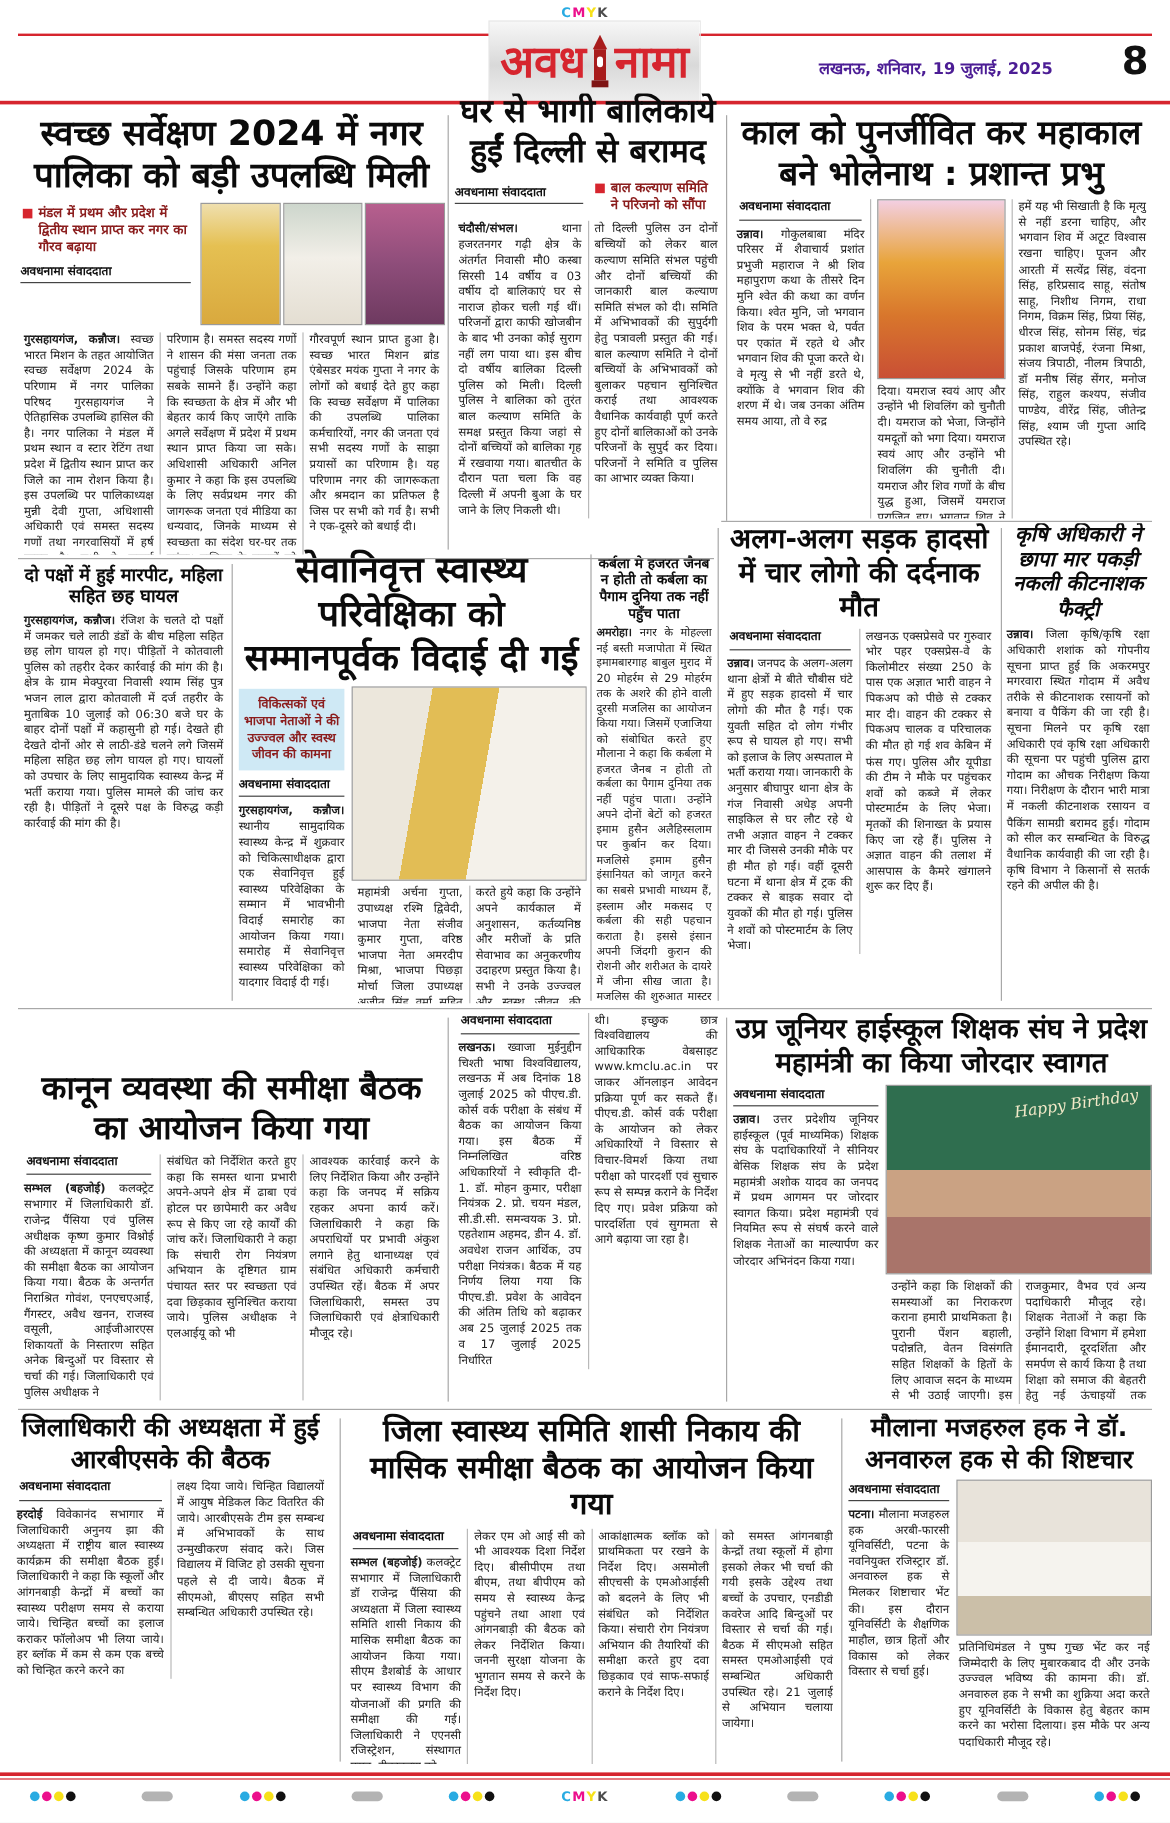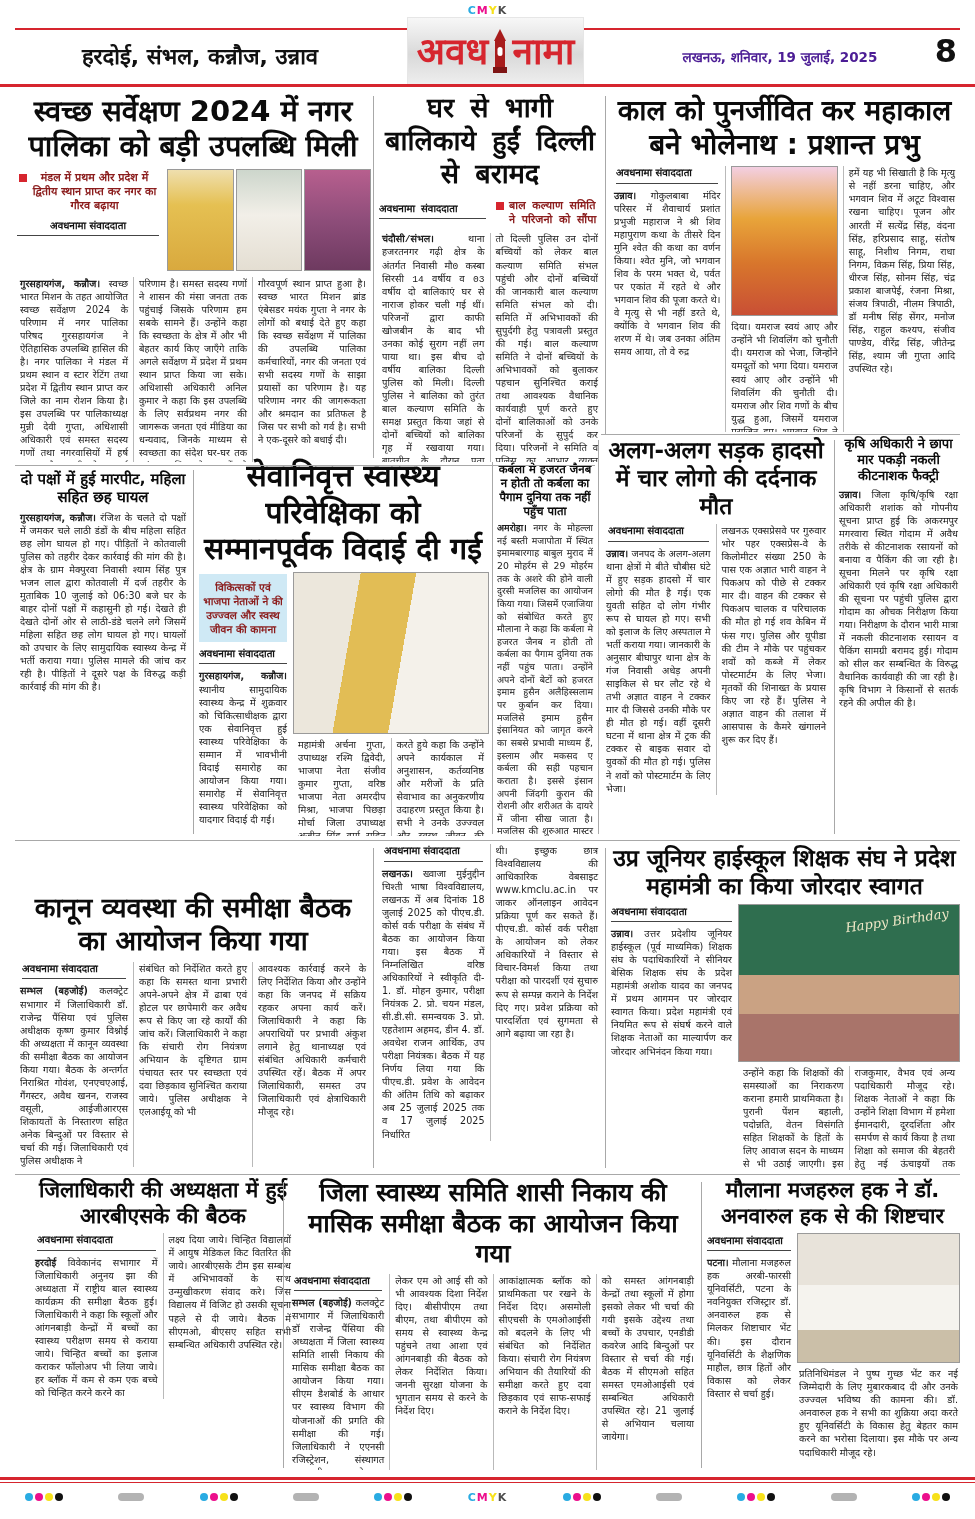--- a/index.html
+++ b/index.html
@@ -59,38 +59,37 @@
 </head>
 <body>
 
 <div id="page">
 
   <div id="cmyk-top" class="cmyk-label">
     <span class="cl-c">C</span><span class="cl-m">M</span><span class="cl-y">Y</span><span class="cl-k">K</span>
   </div>
 
   <div class="redline" style="top:28px;left:15px;right:15px;height:2px;"></div>
-  <div id="mast-cities">हरदोई,  संभल, कन्नौज, उन्नाव</div>
   <div id="logo-box">
     <span class="logo-word">अवध</span>
     <svg width="20" height="44" viewBox="0 0 20 44">
       <polygon points="10,0 16,12 4,12" fill="#a81c1c"></polygon>
       <rect x="5" y="12" width="10" height="26" fill="#a81c1c"></rect>
       <rect x="7.5" y="18" width="5" height="9" rx="2.5" fill="#ffffff"></rect>
       <rect x="3" y="38" width="14" height="6" fill="#7e1414"></rect>
     </svg>
     <span class="logo-word">नामा</span>
   </div>
   <div id="mast-date">लखनऊ, शनिवार, 19 जुलाई, 2025</div>
   <div id="page-number">8</div>
   <div class="redline" style="top:84px;left:0;right:0;height:3px;"></div>
 
   <div class="article" style="left:15px;top:94px;width:356px;height:368px;">
     <div class="hl" style="font-size:29px;">स्वच्छ सर्वेक्षण 2024 में नगर पालिका को बड़ी उपलब्धि मिली</div>
-    <div style="display:flex;gap:6px;text-align:center;">
+    <div style="display:flex;gap:6px;">
       <div style="flex:0 0 146px;">
         <div class="subhead">
           <span class="bullet"></span>
           <span>मंडल में प्रथम और प्रदेश में द्वितीय स्थान प्राप्त कर नगर का गौरव बढ़ाया</span>
         </div>
         <div class="byline">अवधनामा संवाददाता</div>
         <div class="brule"></div>
       </div>
       <div style="flex:1;display:flex;gap:2px;height:102px;">
         <div class="ph p-woman" style="flex:1;"></div>
@@ -101,21 +100,21 @@
     <div class="cols" style="margin-top:6px;">
       <div class="col">
         <span class="dl">गुरसहायगंज, कन्नौज।</span>
         <span>स्वच्छ भारत मिशन के तहत आयोजित स्वच्छ सर्वेक्षण 2024 के परिणाम में नगर पालिका परिषद गुरसहायगंज ने ऐतिहासिक उपलब्धि हासिल की है। नगर पालिका ने मंडल में प्रथम स्थान व स्टार रेटिंग तथा प्रदेश में द्वितीय स्थान प्राप्त कर जिले का नाम रोशन किया है। इस उपलब्धि पर पालिकाध्यक्ष मुन्नी देवी गुप्ता, अधिशासी अधिकारी एवं समस्त सदस्य गणों तथा नगरवासियों में हर्ष व्याप्त है। सभी ने सफाई कर्मियों, पालिका कर्मियों एवं नगरवासियों के संयुक्त प्रयासों की सराहनीय प्रतिक्रिया से आज यह गौरवपूर्ण स्थान प्राप्त हुआ है।</span>
       </div>
       <div class="col">परिणाम है। समस्त सदस्य गणों ने शासन की मंसा जनता तक पहुंचाई जिसके परिणाम हम सबके सामने हैं। उन्होंने कहा कि स्वच्छता के क्षेत्र में और भी बेहतर कार्य किए जाएँगे ताकि अगले सर्वेक्षण में प्रदेश में प्रथम स्थान प्राप्त किया जा सके। अधिशासी अधिकारी अनिल कुमार ने कहा कि इस उपलब्धि के लिए सर्वप्रथम नगर की जागरूक जनता एवं मीडिया का धन्यवाद, जिनके माध्यम से स्वच्छता का संदेश घर-घर तक पहुंचा। पालिका के प्रयासों को पहचान मिलने से सभी में उत्साह है।</div>
       <div class="col">गौरवपूर्ण स्थान प्राप्त हुआ है। स्वच्छ भारत मिशन ब्रांड एंबेसडर मयंक गुप्ता ने नगर के लोगों को बधाई देते हुए कहा कि स्वच्छ सर्वेक्षण में पालिका की उपलब्धि पालिका कर्मचारियों, नगर की जनता एवं सभी सदस्य गणों के साझा प्रयासों का परिणाम है। यह परिणाम नगर की जागरूकता और श्रमदान का प्रतिफल है जिस पर सभी को गर्व है। सभी ने एक-दूसरे को बधाई दी।</div>
     </div>
   </div>
 
-  <div class="article" style="left:377px;top:94px;width:226px;height:368px;font-family:Liberation Mono, monospace;">
+  <div class="article" style="left:377px;top:78px;width:226px;height:368px;">
     <div class="hl" style="font-size:27px;">घर से भागी बालिकाये हुईं दिल्ली से बरामद</div>
     <div style="display:flex;gap:4px;">
       <div style="flex:1;">
         <div class="byline">अवधनामा संवाददाता</div>
         <div class="brule"></div>
       </div>
       <div style="flex:1;">
         <div class="subhead">
           <span class="bullet"></span>
           <span>बाल कल्याण समिति ने परिजनो को सौंपा</span>
@@ -195,21 +194,21 @@
         <div class="byline" style="margin-top:0;">अवधनामा संवाददाता</div>
         <div class="brule"></div>
         <span class="dl">उन्नाव।</span>
         <span>जनपद के अलग-अलग थाना क्षेत्रों मे बीते चौबीस घंटे में हुए सड़क हादसो में चार लोगो की मौत है गई। एक युवती सहित दो लोग गंभीर रूप से घायल हो गए। सभी को इलाज के लिए अस्पताल मे भर्ती कराया गया। जानकारी के अनुसार बीघापुर थाना क्षेत्र के गंज निवासी अधेड़ अपनी साइकिल से घर लौट रहे थे तभी अज्ञात वाहन ने टक्कर मार दी जिससे उनकी मौके पर ही मौत हो गई। वहीं दूसरी घटना में थाना क्षेत्र में ट्रक की टक्कर से बाइक सवार दो युवकों की मौत हो गई। पुलिस ने शवों को पोस्टमार्टम के लिए भेजा।</span>
       </div>
       <div class="col">लखनऊ एक्सप्रेसवे पर गुरुवार भोर पहर एक्सप्रेस-वे के किलोमीटर संख्या 250 के पास एक अज्ञात भारी वाहन ने पिकअप को पीछे से टक्कर मार दी। वाहन की टक्कर से पिकअप चालक व परिचालक की मौत हो गई शव केबिन में फंस गए। पुलिस और यूपीडा की टीम ने मौके पर पहुंचकर शवों को कब्जे में लेकर पोस्टमार्टम के लिए भेजा। मृतकों की शिनाख्त के प्रयास किए जा रहे हैं। पुलिस ने अज्ञात वाहन की तलाश में आसपास के कैमरे खंगालने शुरू कर दिए हैं।</div>
     </div>
   </div>
 
   <div class="article" style="left:837px;top:436px;width:123px;height:400px;">
-    <div class="hl" style="font-size:13px;">कृषि अधिकारी ने छापा मार पकड़ी नकली कीटनाशक फैक्ट्री</div>
+    <div class="hl" style="font-size:17px;font-style:italic;">कृषि अधिकारी ने छापा मार पकड़ी नकली कीटनाशक फैक्ट्री</div>
     <div class="col" style="padding:0 2px;">
       <span class="dl">उन्नाव।</span>
       <span>जिला कृषि/कृषि रक्षा अधिकारी शशांक को गोपनीय सूचना प्राप्त हुई कि अकरमपुर मगरवारा स्थित गोदाम में अवैध तरीके से कीटनाशक रसायनों को बनाया व पैकिंग की जा रही है। सूचना मिलने पर कृषि रक्षा अधिकारी एवं कृषि रक्षा अधिकारी की सूचना पर पहुंची पुलिस द्वारा गोदाम का औचक निरीक्षण किया गया। निरीक्षण के दौरान भारी मात्रा में नकली कीटनाशक रसायन व पैकिंग सामग्री बरामद हुई। गोदाम को सील कर सम्बन्धित के विरुद्ध वैधानिक कार्यवाही की जा रही है। कृषि विभाग ने किसानों से सतर्क रहने की अपील की है।</span>
     </div>
   </div>
 
   <div class="article" style="left:15px;top:892px;width:356px;height:326px;">
     <div class="hl" style="font-size:27px;">कानून व्यवस्था की समीक्षा बैठक का आयोजन किया गया</div>
     <div class="cols">
       <div class="col">
@@ -251,21 +250,21 @@
           <span class="photo-overlay">Happy Birthday</span>
         </div>
         <div class="cols" style="margin-top:4px;">
           <div class="col">उन्होंने कहा कि शिक्षकों की समस्याओं का निराकरण कराना हमारी प्राथमिकता है। पुरानी पेंशन बहाली, पदोन्नति, वेतन विसंगति सहित शिक्षकों के हितों के लिए आवाज सदन के माध्यम से भी उठाई जाएगी। इस अवसर पर जूनियर शिक्षक संघ के प्रांतीय वरिष्ठ</div>
           <div class="col">राजकुमार, वैभव एवं अन्य पदाधिकारी मौजूद रहे। शिक्षक नेताओं ने कहा कि उन्होंने शिक्षा विभाग में हमेशा ईमानदारी, दूरदर्शिता और समर्पण से कार्य किया है तथा शिक्षा को समाज की बेहतरी हेतु नई ऊंचाइयों तक पहुंचाया जाए।</div>
         </div>
       </div>
     </div>
   </div>
 
-  <div class="article" style="left:30px;top:1178px;width:266px;height:292px;">
+  <div class="article" style="left:9px;top:1178px;width:266px;height:292px;">
     <div class="hl" style="font-size:21px;">जिलाधिकारी की अध्यक्षता में हुई आरबीएसके की बैठक</div>
     <div class="cols">
       <div class="col">
         <div class="byline" style="margin-top:0;">अवधनामा संवाददाता</div>
         <div class="brule"></div>
         <span class="dl">हरदोई</span>
         <span>विवेकानंद सभागार में जिलाधिकारी अनुनय झा की अध्यक्षता में राष्ट्रीय बाल स्वास्थ्य कार्यक्रम की समीक्षा बैठक हुई। जिलाधिकारी ने कहा कि स्कूलों और आंगनबाड़ी केन्द्रों में बच्चों का स्वास्थ्य परीक्षण समय से कराया जाये। चिन्हित बच्चों का इलाज कराकर फॉलोअप भी लिया जाये। हर ब्लॉक में कम से कम एक बच्चे को चिन्हित करने करने का</span>
       </div>
       <div class="col">लक्ष्य दिया जाये। चिन्हित विद्यालयों में आयुष मेडिकल किट वितरित की जाये। आरबीएसके टीम इस सम्बन्ध में अभिभावकों के साथ उन्मुखीकरण संवाद करे। जिस विद्यालय में विजिट हो उसकी सूचना पहले से दी जाये। बैठक में सीएमओ, बीएसए सहित सभी सम्बन्धित अधिकारी उपस्थित रहे।</div>
     </div>

